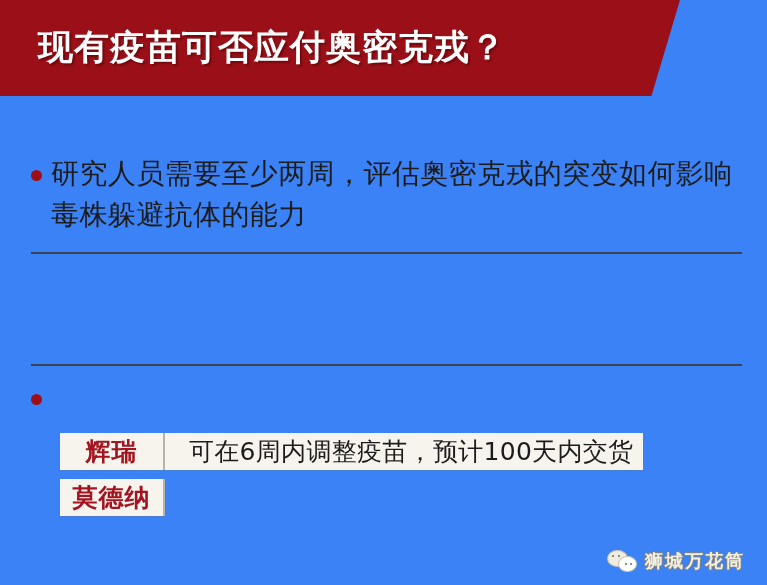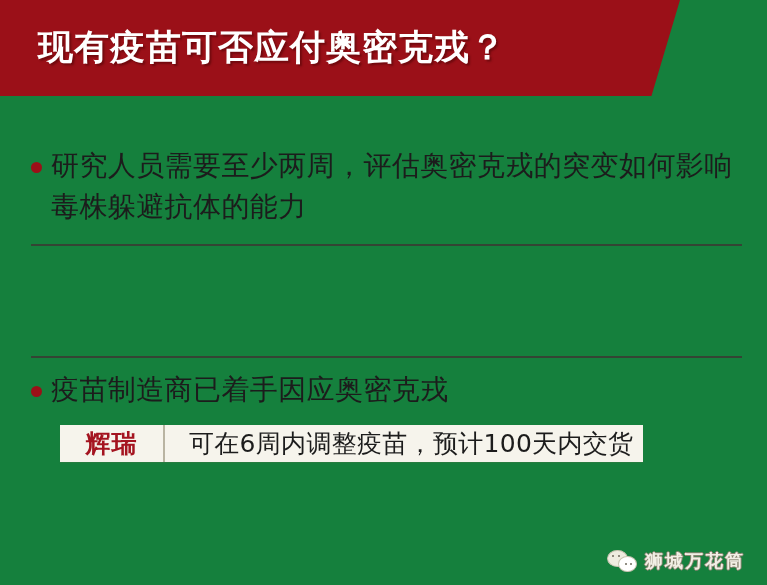--- a/index.html
+++ b/index.html
@@ -11,21 +11,21 @@
     height: 585px;
     overflow: hidden;
     background: #e2ddca;
     font-family: "DejaVu Sans", "Liberation Sans", sans-serif;
   }
 
   #infographic {
     position: relative;
     width: 767px;
     height: 585px;
-    background: #15803d;
+    background: #3b82f6;
   }
 
   
   .header-banner {
     position: absolute;
     left: 0;
     top: 0;
     width: 680px;
     height: 96px;
     background: #9b1018;
@@ -42,21 +42,21 @@
     line-height: 1.2;
     white-space: nowrap;
     text-shadow: 2px 2px 2px rgba(60,0,0,0.45);
     font-family: "DejaVu Sans", "Liberation Sans", sans-serif;
   }
 
   
   .body-area {
     position: absolute;
     left: 0;
-    top: 88px;
+    top: 96px;
     width: 767px;
     height: 390px;
   }
 
   .bullet-block {
     position: absolute;
     left: 31px;
     width: 712px;
   }
   .bullet-block.b1 { top: 58px; }
@@ -207,30 +207,30 @@
     </div>
 
     <div class="divider d1"></div>
 
 
     <div class="divider d2"></div>
 
     <div class="bullet-block b3">
       <div class="bullet-row">
         <span class="bullet-dot"></span>
-        <span class="bullet-text">疫苗制造商已着手因应奥密克戎</span>
       </div>
     </div>
 
     <div class="maker-table">
       <div class="maker-row">
         <div class="maker-name">辉瑞</div>
         <div class="maker-desc">可在6周内调整疫苗，预计100天内交货</div>
       </div>
       <div class="maker-row">
+        <div class="maker-name">莫德纳</div>
       </div>
     </div>
 
   </div>
 
   <div class="footer">
     <span class="wechat-icon">
       <span class="bubble-back"></span>
       <span class="bubble-front"></span>
       <span class="dot d1"></span>

